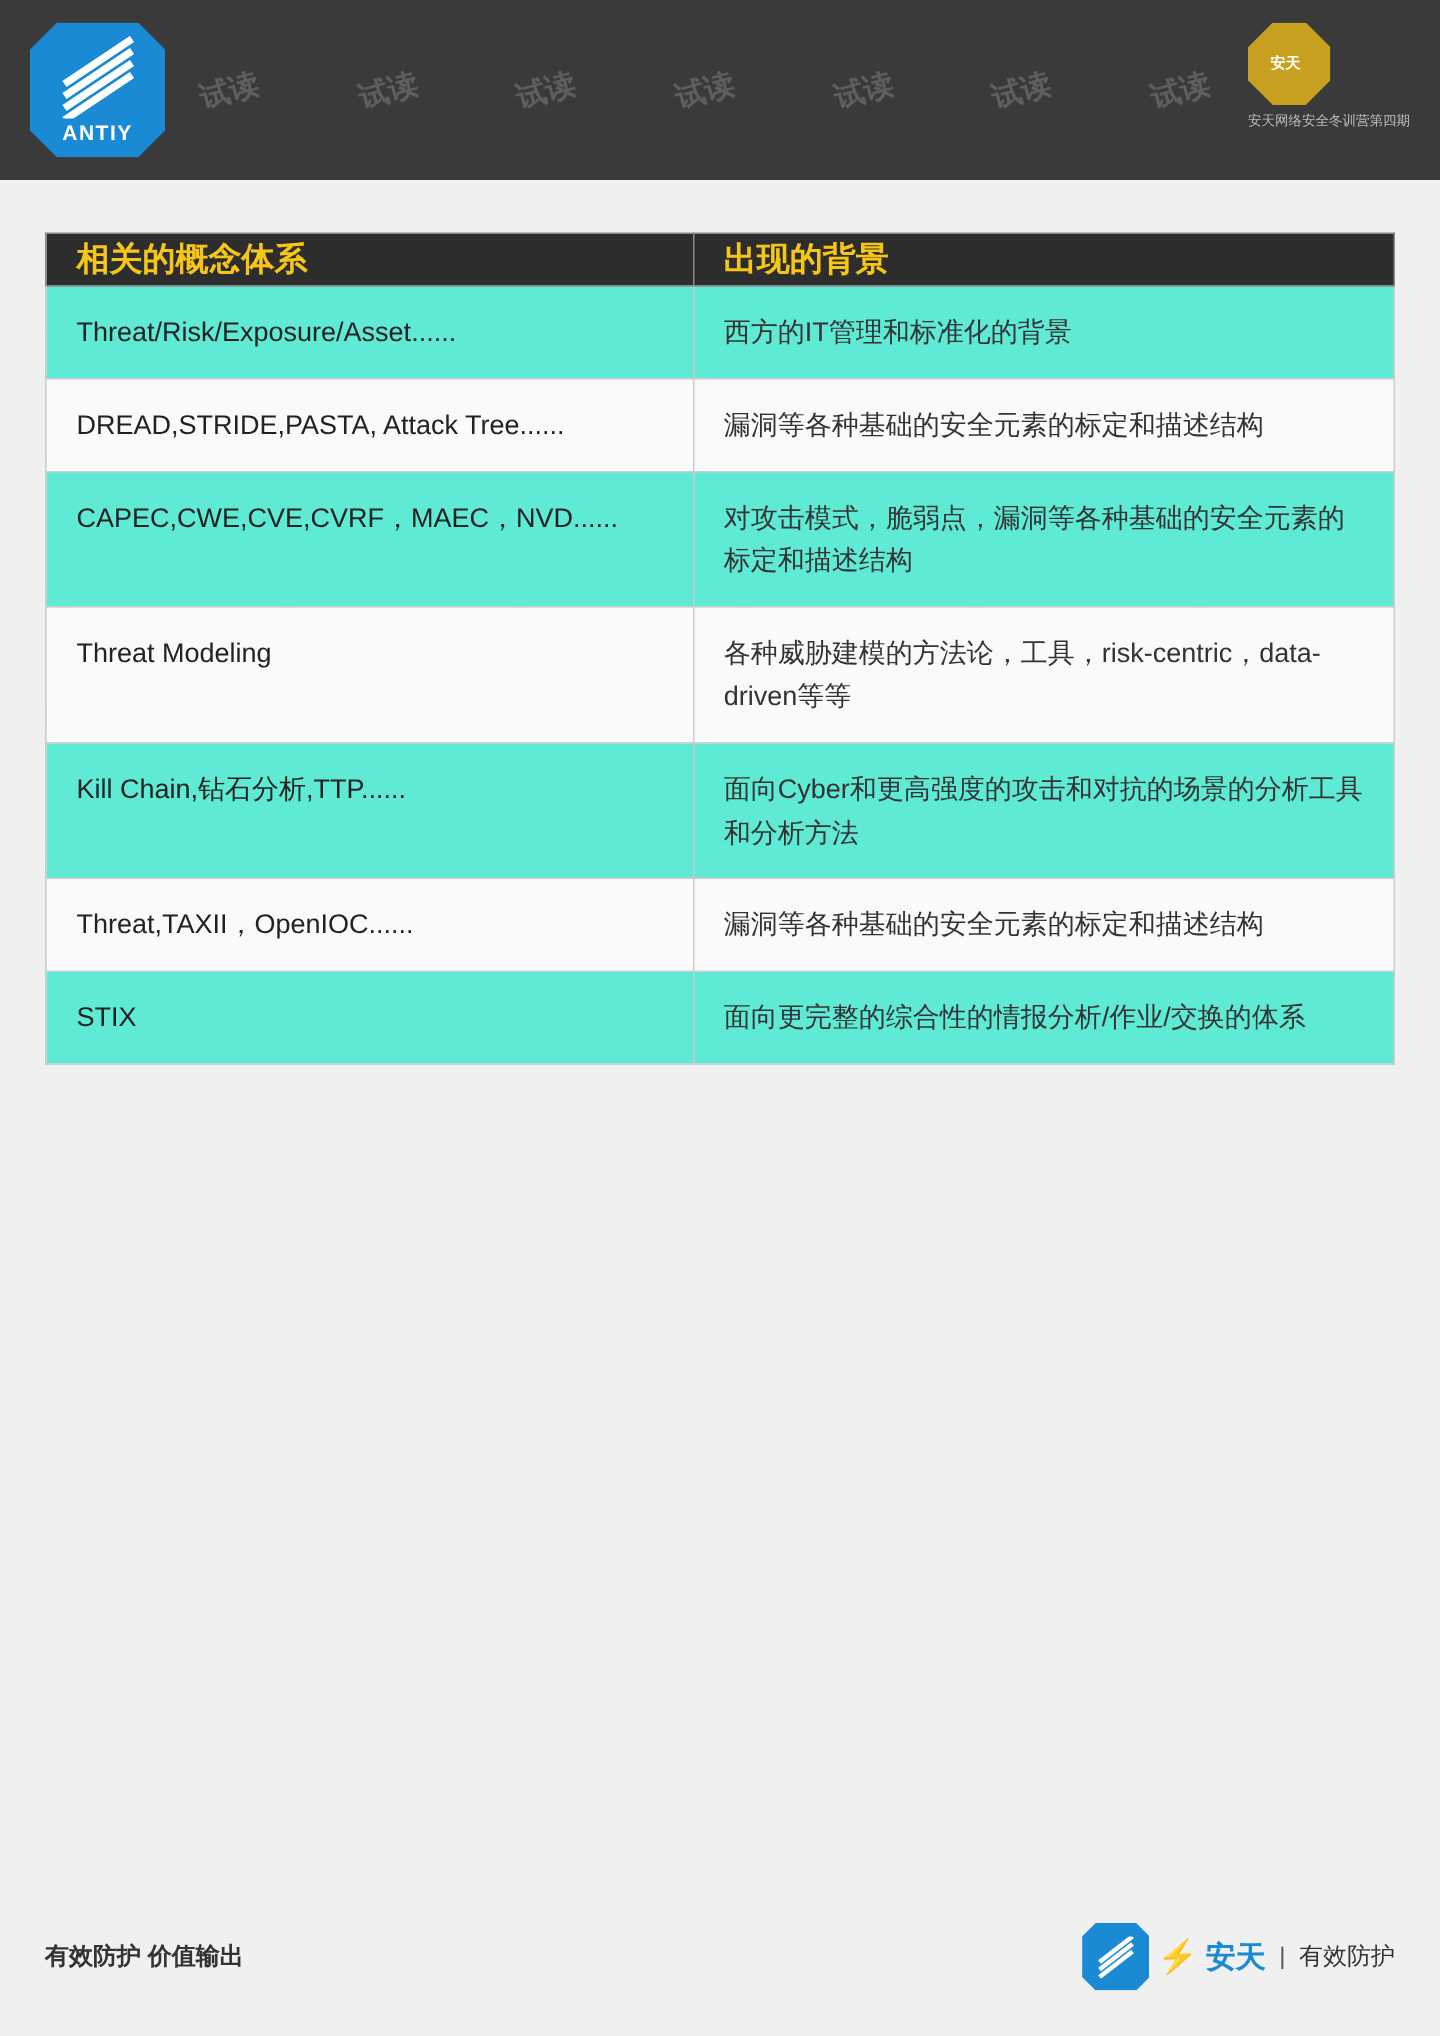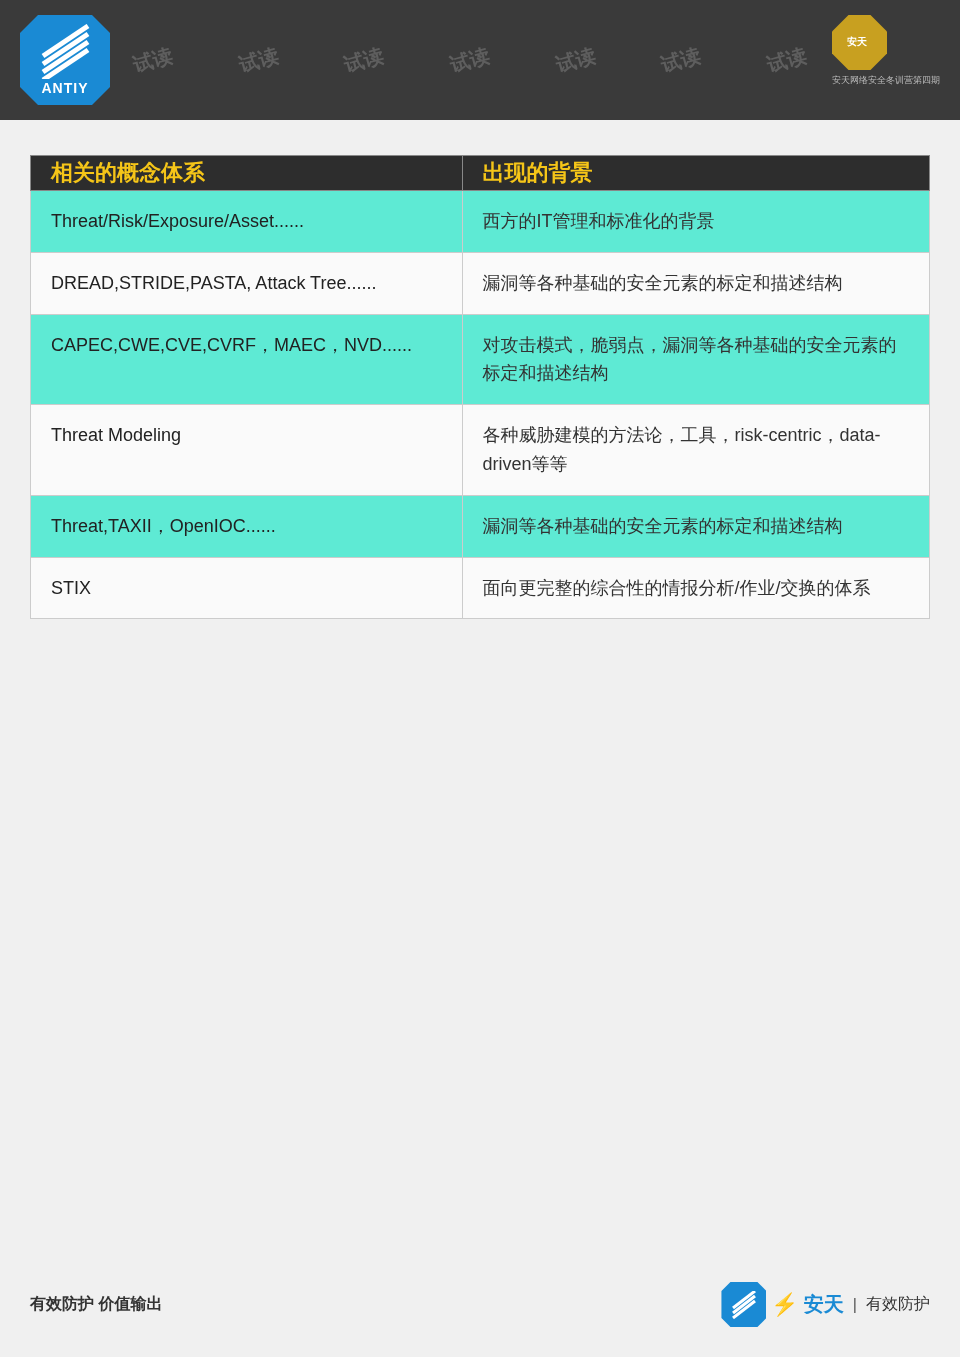--- a/index.html
+++ b/index.html
@@ -284,20 +284,24 @@
         </tr>
         <tr>
           <td class="cell-left col-left">CAPEC,CWE,CVE,CVRF，MAEC，NVD......</td>
           <td class="cell-right col-right">对攻击模式，脆弱点，漏洞等各种基础的安全元素的标定和描述结构</td>
         </tr>
         <tr class="highlight-row">
           <td class="cell-left col-left">Threat Modeling</td>
           <td class="cell-right col-right">各种威胁建模的方法论，工具，risk-centric，data-driven等等</td>
         </tr>
         <tr>
+          <td class="cell-left col-left">Kill Chain,钻石分析,TTP......</td>
+          <td class="cell-right col-right">面向Cyber和更高强度的攻击和对抗的场景的分析工具和分析方法</td>
+        </tr>
+        <tr>
           <td class="cell-left col-left">Threat,TAXII，OpenIOC......</td>
           <td class="cell-right col-right">漏洞等各种基础的安全元素的标定和描述结构</td>
         </tr>
         <tr>
           <td class="cell-left col-left">STIX</td>
           <td class="cell-right col-right">面向更完整的综合性的情报分析/作业/交换的体系</td>
         </tr>
       </tbody>
   </table>
 </div>

